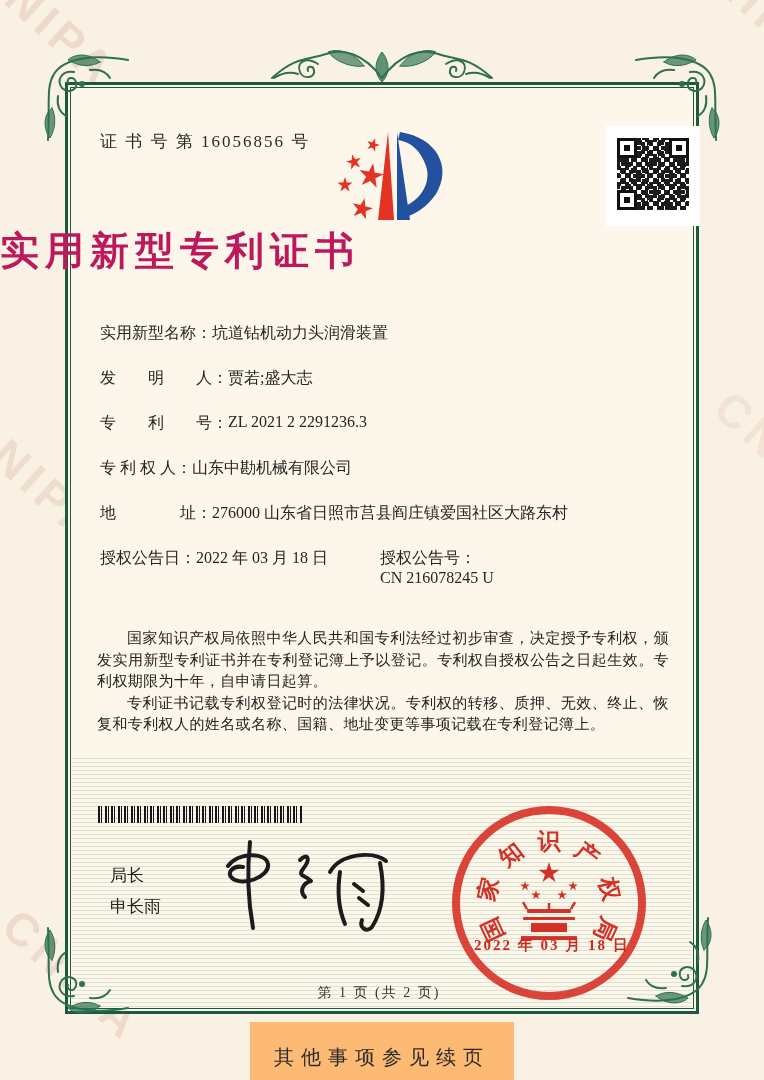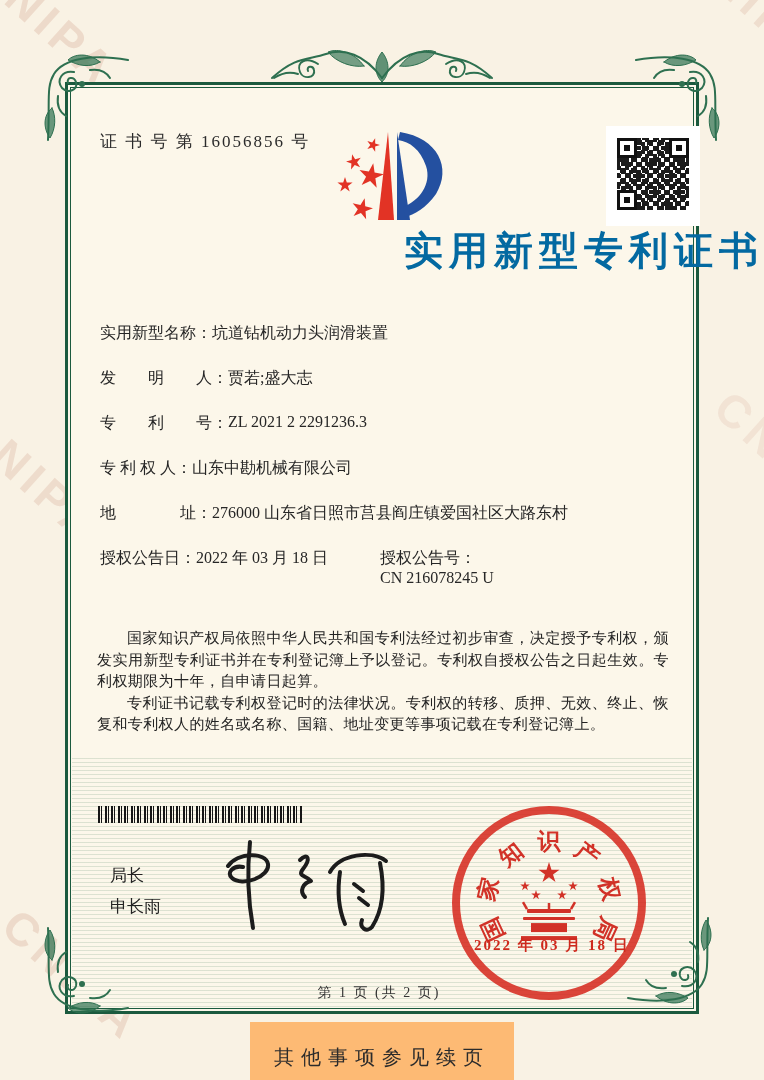--- a/index.html
+++ b/index.html
@@ -32,22 +32,22 @@
   .qr { position:relative; margin:12px auto 0; width:72px; height:72px;
     background:
       repeating-conic-gradient(#1b1b1b 0% 25%, rgba(0,0,0,0) 0% 50%) 0 0/8px 8px,
       repeating-conic-gradient(#1b1b1b 0% 25%, rgba(0,0,0,0) 0% 50%) 3px 2px/11px 11px, #fff; }
   .qr .f { position:absolute; width:14px; height:14px; border:3px solid #111; background:#fff; }
   .qr .f::after { content:""; position:absolute; left:4px; top:4px; width:6px; height:6px; background:#111; }
   .qr .ftl { left:0; top:0; } .qr .ftr { right:0; top:0; } .qr .fbl { left:0; bottom:0; }
 
   .logo { position:absolute; left:316px; top:116px; }
 
-  .title { position:absolute; left:0; right:0; top:224px; text-align:right;
-           font-size:39px; font-weight:bold; letter-spacing:6px; color:#0369a1; }
+  .title { position:absolute; left:0; right:0; top:224px; text-align:left;
+           font-size:39px; font-weight:bold; letter-spacing:6px; color:#be185d; }
 
   
   .fields { position:absolute; left:100px; top:323px; width:566px; font-size:16px; color:#262626; }
   .frow { height:45px; display:flex; align-items:flex-start; position:relative; }
   .flabel { white-space:pre; }
   .fvalue { white-space:pre; }
   .pair2 { position:absolute; left:280px; top:0; display:flex;flex-direction:column; }
 
   .body-text { position:absolute; left:97px; top:628px; width:572px;
     font-size:15px; line-height:21.6px; text-align:justify; color:#232323; letter-spacing:.4px; }

